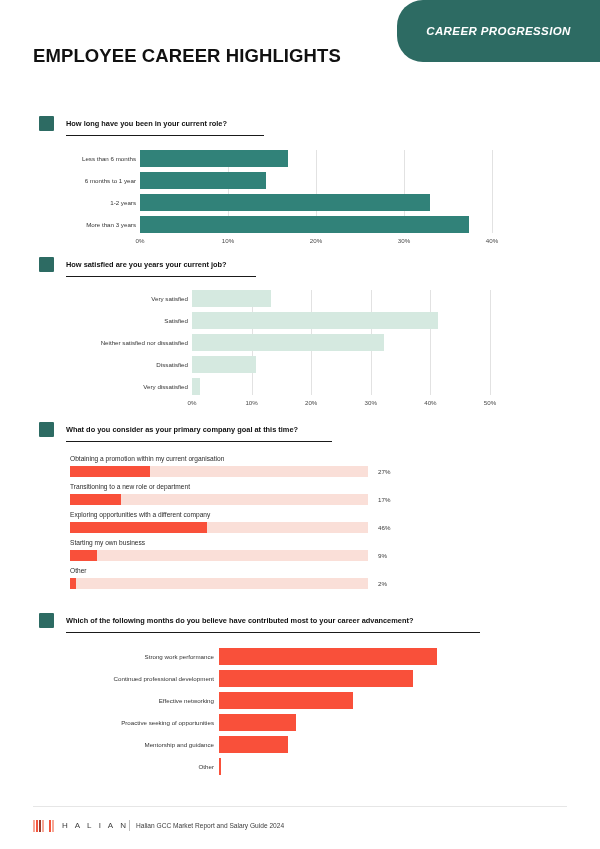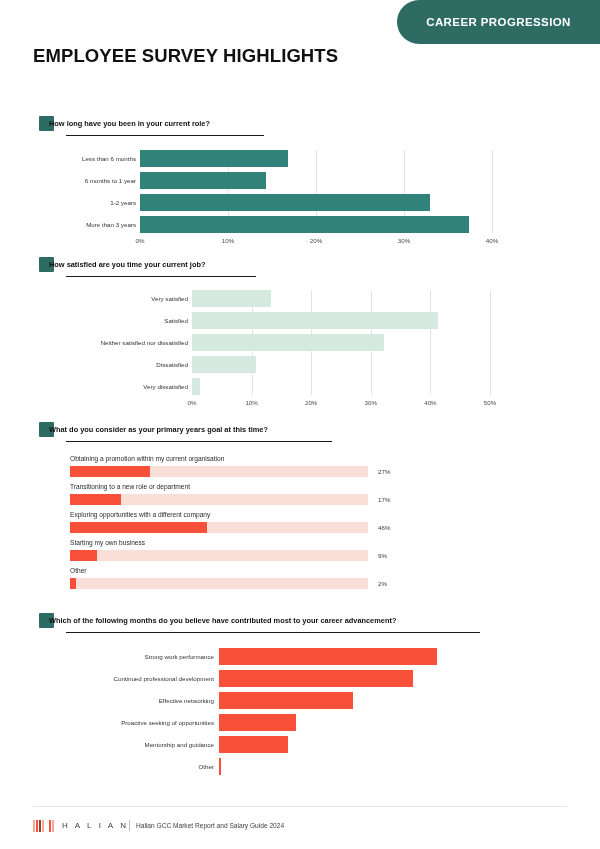--- a/index.html
+++ b/index.html
@@ -5,44 +5,44 @@
   html,body{margin:0;padding:0;}
   body{
     width:600px;height:849px;background:#ffffff;
     font-family:"Liberation Sans", sans-serif;
     color:#1a1a1a;position:relative;overflow:hidden;
   }
   .page{position:relative;width:600px;height:849px;}
 
   
   .badge{
-    position:absolute;top:0;right:0;height:44px;width:203px;
+    position:absolute;top:0;right:0;height:62px;width:203px;
     background:#2d6b63;border-top-left-radius:26px;border-bottom-left-radius:26px;
-    display:flex;align-items:center;justify-content:center;
+    display:flex;align-items:center;justify-content:center;font-style:italic;
   }
   .badge-text{
     color:#ffffff;font-size:11.5px;font-weight:700;letter-spacing:.4px;
     font-family:"Liberation Sans", sans-serif;
   }
   .kicker{
     position:absolute;left:33px;top:21px;
     color:#f4543c;font-size:18px;font-weight:700;letter-spacing:.3px;
   }
   .title{
     position:absolute;left:33px;top:45px;
     color:#111111;font-size:18.5px;font-weight:700;letter-spacing:.1px;
   }
 
   
   .sec-head{position:absolute;left:39px;}
   .swatch{
     position:absolute;left:0;top:0;width:15px;height:15px;background:#2d6b63;border-radius:1px;
   }
   .sec-title{
-    position:absolute;left:10px;top:0px;font-size:7.4px;font-weight:700;color:#111;
+    position:absolute;left:27px;top:0px;font-size:7.4px;font-weight:700;color:#111;
     white-space:nowrap;line-height:15px;
   }
   .sec-rule{
     position:absolute;left:27px;top:19px;height:1px;background:#1a1a1a;
   }
 
   
   .chart{position:absolute;}
   .gridline{position:absolute;width:1px;background:#e2e2e2;}
   .axis-tick{
@@ -78,21 +78,21 @@
   .footer-text{position:absolute;left:136px;top:822px;font-size:6.6px;color:#3c3c3c;}
 </style>
 </head>
 <body>
 
 <div class="page">
 
   <div class="badge">
     <span class="badge-text">CAREER PROGRESSION</span>
   </div>
-  <div class="title">EMPLOYEE SURVEY HIGHLIGHTS</div>
+  <div class="title">EMPLOYEE CAREER HIGHLIGHTS</div>
 
   <div class="sec-head" style="top:116px;">
     <span class="swatch"></span>
     <span class="sec-title">How long have you been in your current role?</span>
     <span class="sec-rule" style="width:198px;"></span>
   </div>
   <div class="chart" id="chart1" style="left:0;top:150px;width:600px;height:95px;">
       <div class="gridline" style="left:228px;top:0px;height:83px;"></div>
       <div class="gridline" style="left:316px;top:0px;height:83px;"></div>
       <div class="gridline" style="left:404px;top:0px;height:83px;"></div>
@@ -107,21 +107,21 @@
       <div class="bar bar-teal" style="left:140px;top:66px;width:329.12px;height:17px;"></div>
       <div class="axis-tick" style="left:140px;top:87px;">0%</div>
       <div class="axis-tick" style="left:228px;top:87px;">10%</div>
       <div class="axis-tick" style="left:316px;top:87px;">20%</div>
       <div class="axis-tick" style="left:404px;top:87px;">30%</div>
       <div class="axis-tick" style="left:492px;top:87px;">40%</div>
     </div>
 
   <div class="sec-head" style="top:257px;">
     <span class="swatch"></span>
-    <span class="sec-title">How satisfied are you time your current job?</span>
+    <span class="sec-title">How satisfied are you years your current job?</span>
     <span class="sec-rule" style="width:190px;"></span>
   </div>
   <div class="chart" id="chart2" style="left:0;top:290px;width:600px;height:110px;">
       <div class="gridline" style="left:251.6px;top:0px;height:105px;"></div>
       <div class="gridline" style="left:311.2px;top:0px;height:105px;"></div>
       <div class="gridline" style="left:370.79999999999995px;top:0px;height:105px;"></div>
       <div class="gridline" style="left:430.4px;top:0px;height:105px;"></div>
       <div class="gridline" style="left:490px;top:0px;height:105px;"></div>
       <div class="cat-label" style="right:412px;top:4.5px;">Very satisfied</div>
       <div class="bar bar-mint" style="left:192px;top:0px;width:78.67200000000003px;height:17px;"></div>
@@ -136,21 +136,21 @@
       <div class="axis-tick" style="left:192px;top:109px;">0%</div>
       <div class="axis-tick" style="left:251.6px;top:109px;">10%</div>
       <div class="axis-tick" style="left:311.2px;top:109px;">20%</div>
       <div class="axis-tick" style="left:370.79999999999995px;top:109px;">30%</div>
       <div class="axis-tick" style="left:430.4px;top:109px;">40%</div>
       <div class="axis-tick" style="left:490px;top:109px;">50%</div>
     </div>
 
   <div class="sec-head" style="top:422px;">
     <span class="swatch"></span>
-    <span class="sec-title">What do you consider as your primary years goal at this time?</span>
+    <span class="sec-title">What do you consider as your primary company goal at this time?</span>
     <span class="sec-rule" style="width:266px;"></span>
   </div>
   <div class="chart" id="chart3" style="left:0;top:455px;width:600px;height:140px;">
       <div class="goal-label" style="left:70px;top:0px;">Obtaining a promotion within my current organisation</div>
       <div class="track" style="left:70px;top:11px;width:298px;height:11px;"></div>
       <div class="bar bar-coral" style="left:70px;top:11px;width:80.46000000000001px;height:11px;"></div>
       <div class="goal-value" style="left:378px;top:13px;">27%</div>
       <div class="goal-label" style="left:70px;top:28px;">Transitioning to a new role or department</div>
       <div class="track" style="left:70px;top:39px;width:298px;height:11px;"></div>
       <div class="bar bar-coral" style="left:70px;top:39px;width:50.660000000000004px;height:11px;"></div>

